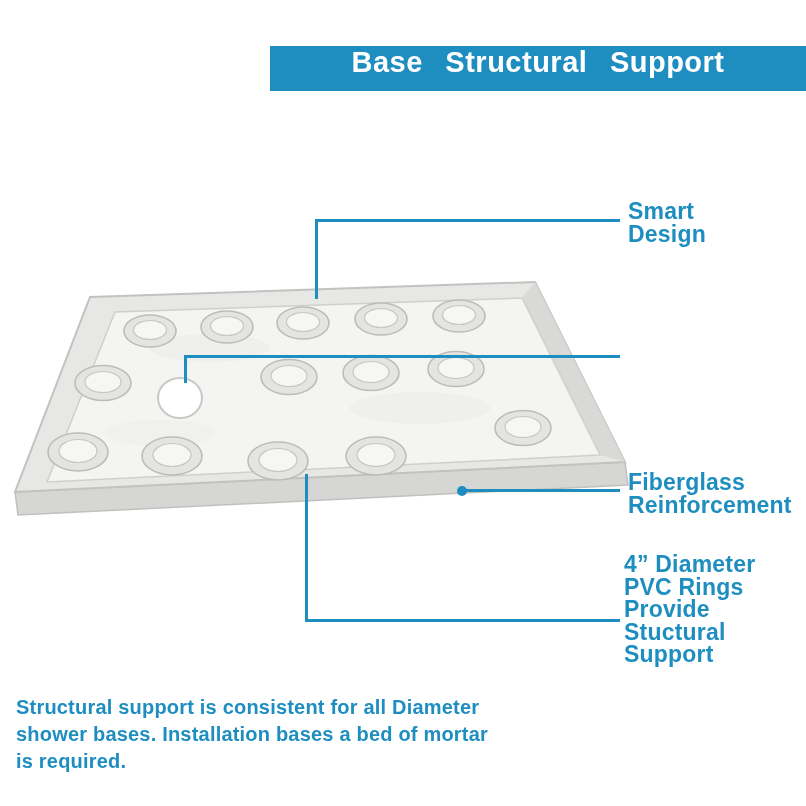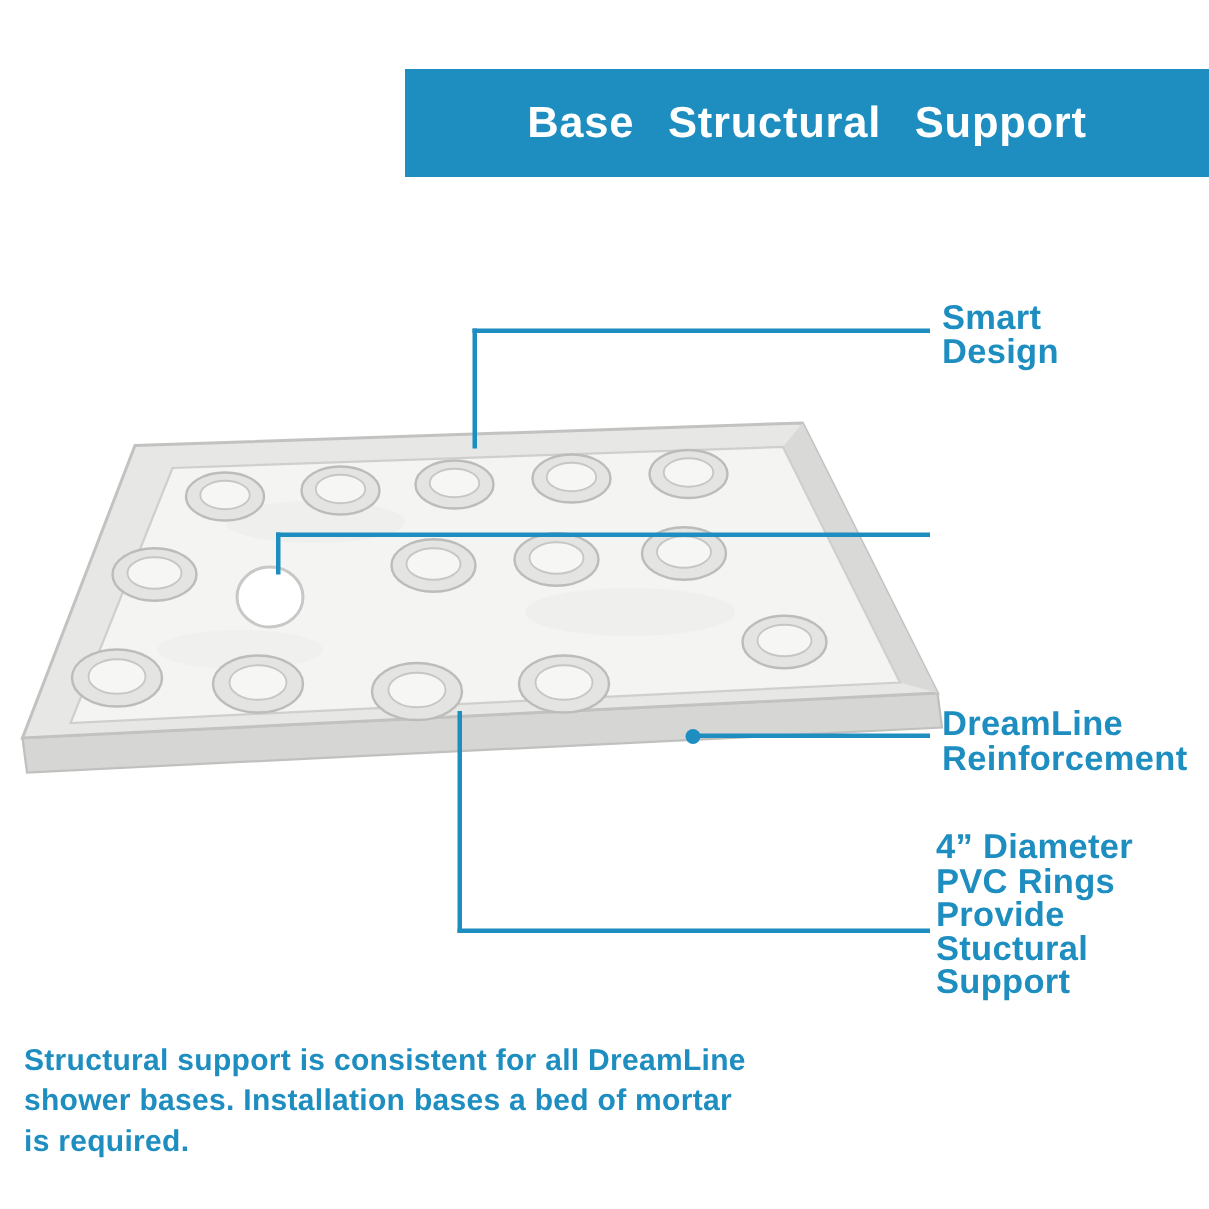--- a/index.html
+++ b/index.html
@@ -9,25 +9,24 @@
     height: 806px;
     background: #ffffff;
     font-family: "Liberation Sans", sans-serif;
     overflow: hidden;
   }
   .banner {
     position: absolute;
     left: 270px;
     top: 46px;
     width: 536px;
-    height: 72px;
+    height: 45px;
     background: #1E8EC0;
     color: #ffffff;
     display: flex;
-    align-items: center;
     justify-content: center;
     font-weight: bold;
     font-size: 29px;
     letter-spacing: 0.5px;
     word-spacing: 14px;
   }
   .tray-svg {
     position: absolute;
     left: 0;
     top: 258px;
@@ -163,31 +162,31 @@
   <div class="cline" style="left:305px; top:474px; width:3px; height:148px;"></div>
   <div class="cline" style="left:305px; top:619px; width:315px; height:3px;"></div>
 
   <div class="callout" style="left:628px; top:200px;">
     <div>Smart</div>
     <div>Design</div>
   </div>
 
 
   <div class="callout" style="left:628px; top:471px;">
-    <div>DreamLine</div>
+    <div>Fiberglass</div>
     <div>Reinforcement</div>
   </div>
 
   <div class="callout" style="left:624px; top:553px;">
     <div>4” Diameter</div>
     <div>PVC Rings</div>
     <div>Provide</div>
     <div>Stuctural</div>
     <div>Support</div>
   </div>
 
   <div class="caption">
-    <div>Structural support is consistent for all DreamLine</div>
+    <div>Structural support is consistent for all Diameter</div>
     <div>shower bases. Installation bases a bed of mortar</div>
     <div>is required.</div>
   </div>
 
 </div>
 
 </body></html>

